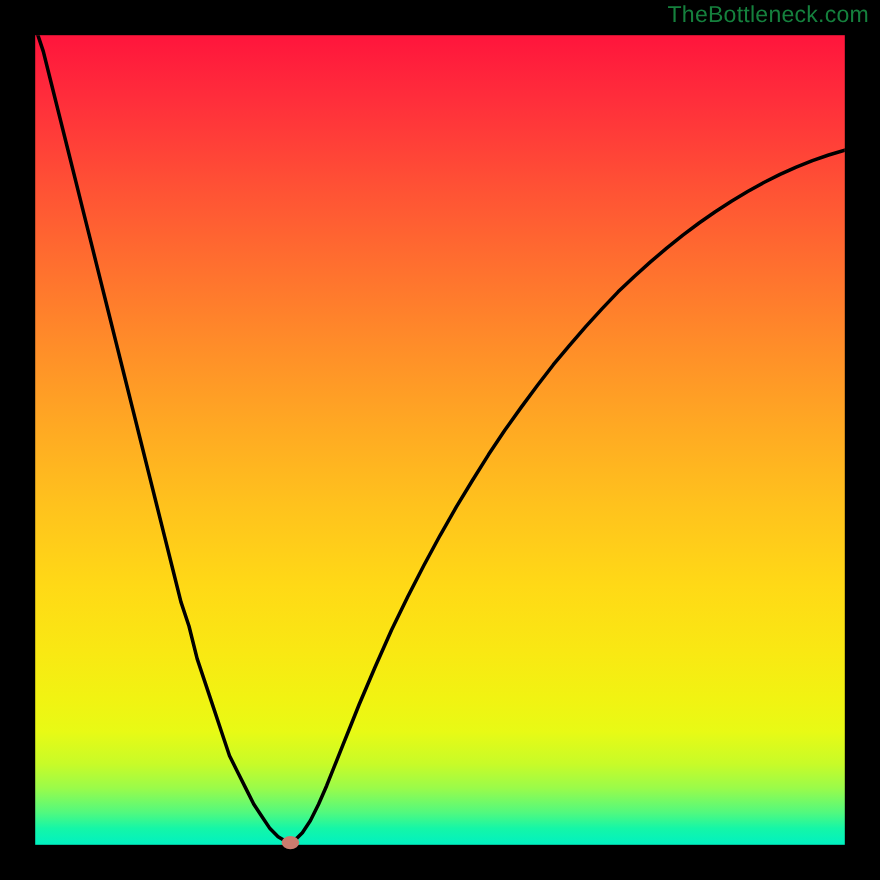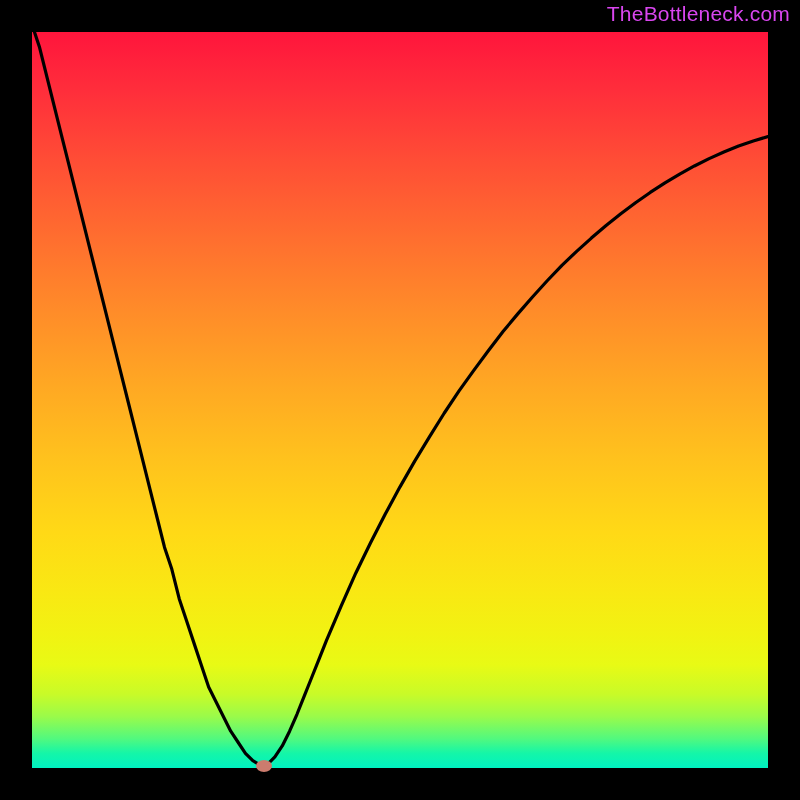--- a/index.html
+++ b/index.html
@@ -14,21 +14,21 @@
   .outer {
     position: relative;
     width: 800px;
     height: 800px;
     background: #000;
   }
   .watermark {
     position: absolute;
     top: 2px;
     right: 10px;
-    color: #d946ef;
+    color: #15803d;
     font-size: 21px;
     font-weight: 500;
     letter-spacing: 0.2px;
     z-index: 10;
   }
   .plot {
     position: absolute;
     left: 32px;
     top: 32px;
     width: 736px;

